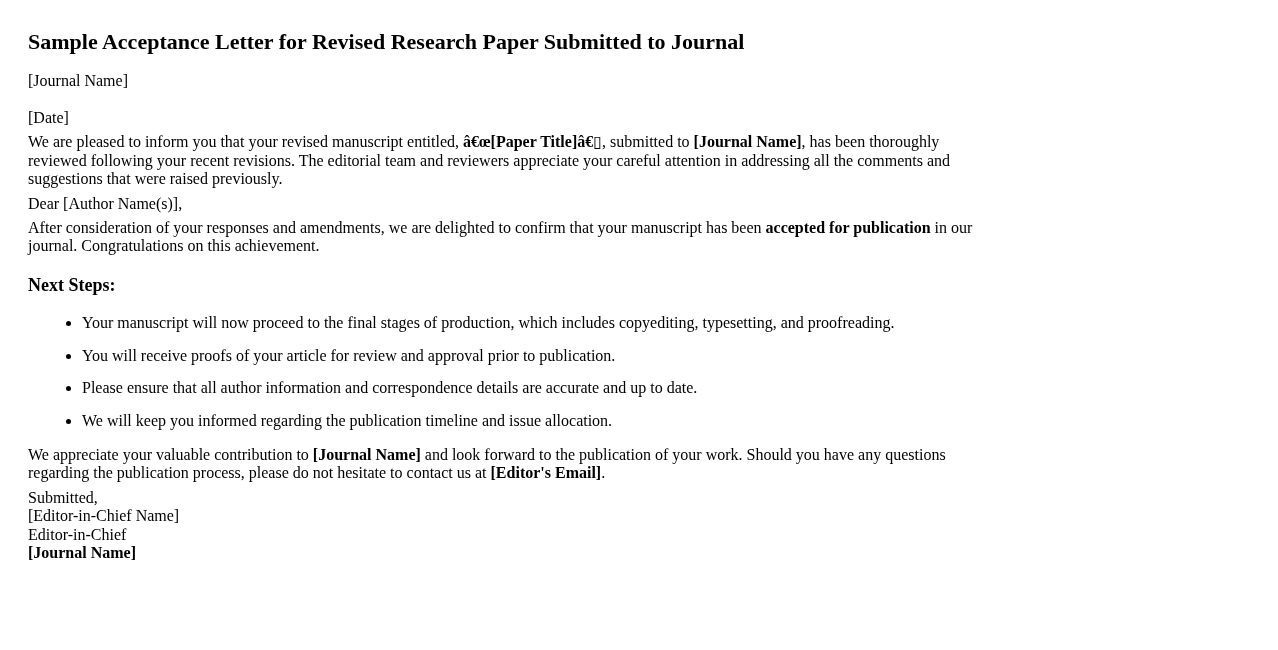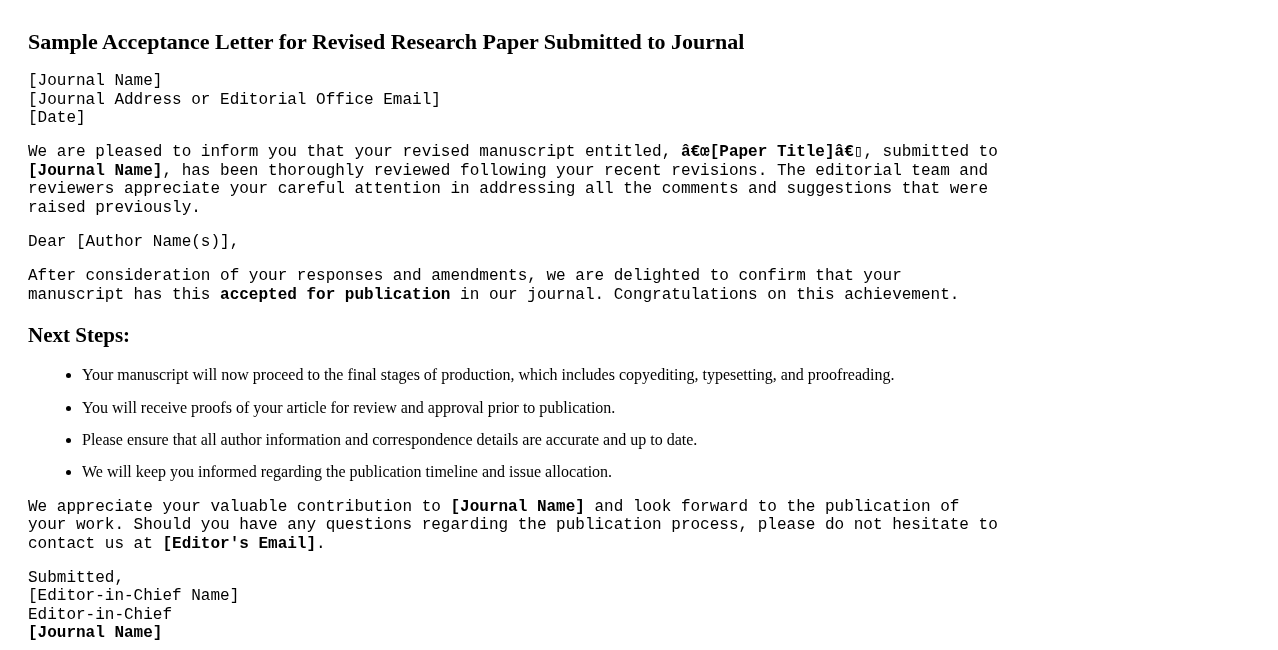--- a/index.html
+++ b/index.html
@@ -20,27 +20,26 @@
     background: #ffffff;
     color: #000000;
   }
   h1.doc-title {
     font-size: 22px;
     font-weight: bold;
     margin: 20px 0 18px 0;
     line-height: 1.1;
   }
   h3.section-heading {
-    font-size: 21px;
+    font-size: 18px;
     font-weight: bold;
     margin: 19px 0 19px 0;
   }
   p {
-    margin: 16px 0;
-    font-family: Liberation Mono, monospace;
+    margin: 6px 0;
   }
   ul.steps-list {
     margin: 16px 0;
     padding-left: 40px;
     list-style-type: disc;
   }
   ul.steps-list li {
     margin: 14px;
     padding: 0;
   }
@@ -48,33 +47,33 @@
 </style>
 </head>
 <body>
 
 <div class="page">
 
   <h1 class="doc-title">Sample Acceptance Letter for Revised Research Paper Submitted to Journal</h1>
 
   <p class="journal-header">
     <span>[Journal Name]</span><br>
-    <span>[Journal Address or Editorial Office Email]</span><br>
+    <br>
     <span>[Date]</span>
   </p>
 
 
   <p>
     <span>We are pleased to inform you that your revised manuscript entitled, </span><b>â€œ[Paper Title]â€▯</b><span>, submitted to </span><b>[Journal Name]</b><span>, has been thoroughly reviewed following your recent revisions. The editorial team and reviewers appreciate your careful attention in addressing all the comments and suggestions that were raised previously.</span>
   </p>
 
   <p>Dear [Author Name(s)],</p>
 
   <p>
-    <span>After consideration of your responses and amendments, we are delighted to confirm that your manuscript has this </span><b>accepted for publication</b><span> in our journal. Congratulations on this achievement.</span>
+    <span>After consideration of your responses and amendments, we are delighted to confirm that your manuscript has been </span><b>accepted for publication</b><span> in our journal. Congratulations on this achievement.</span>
   </p>
 
   <h3 class="section-heading">Next Steps:</h3>
 
   <ul class="steps-list">
     <li>Your manuscript will now proceed to the final stages of production, which includes copyediting, typesetting, and proofreading.</li>
     <li>You will receive proofs of your article for review and approval prior to publication.</li>
     <li>Please ensure that all author information and correspondence details are accurate and up to date.</li>
     <li>We will keep you informed regarding the publication timeline and issue allocation.</li>
   </ul>

